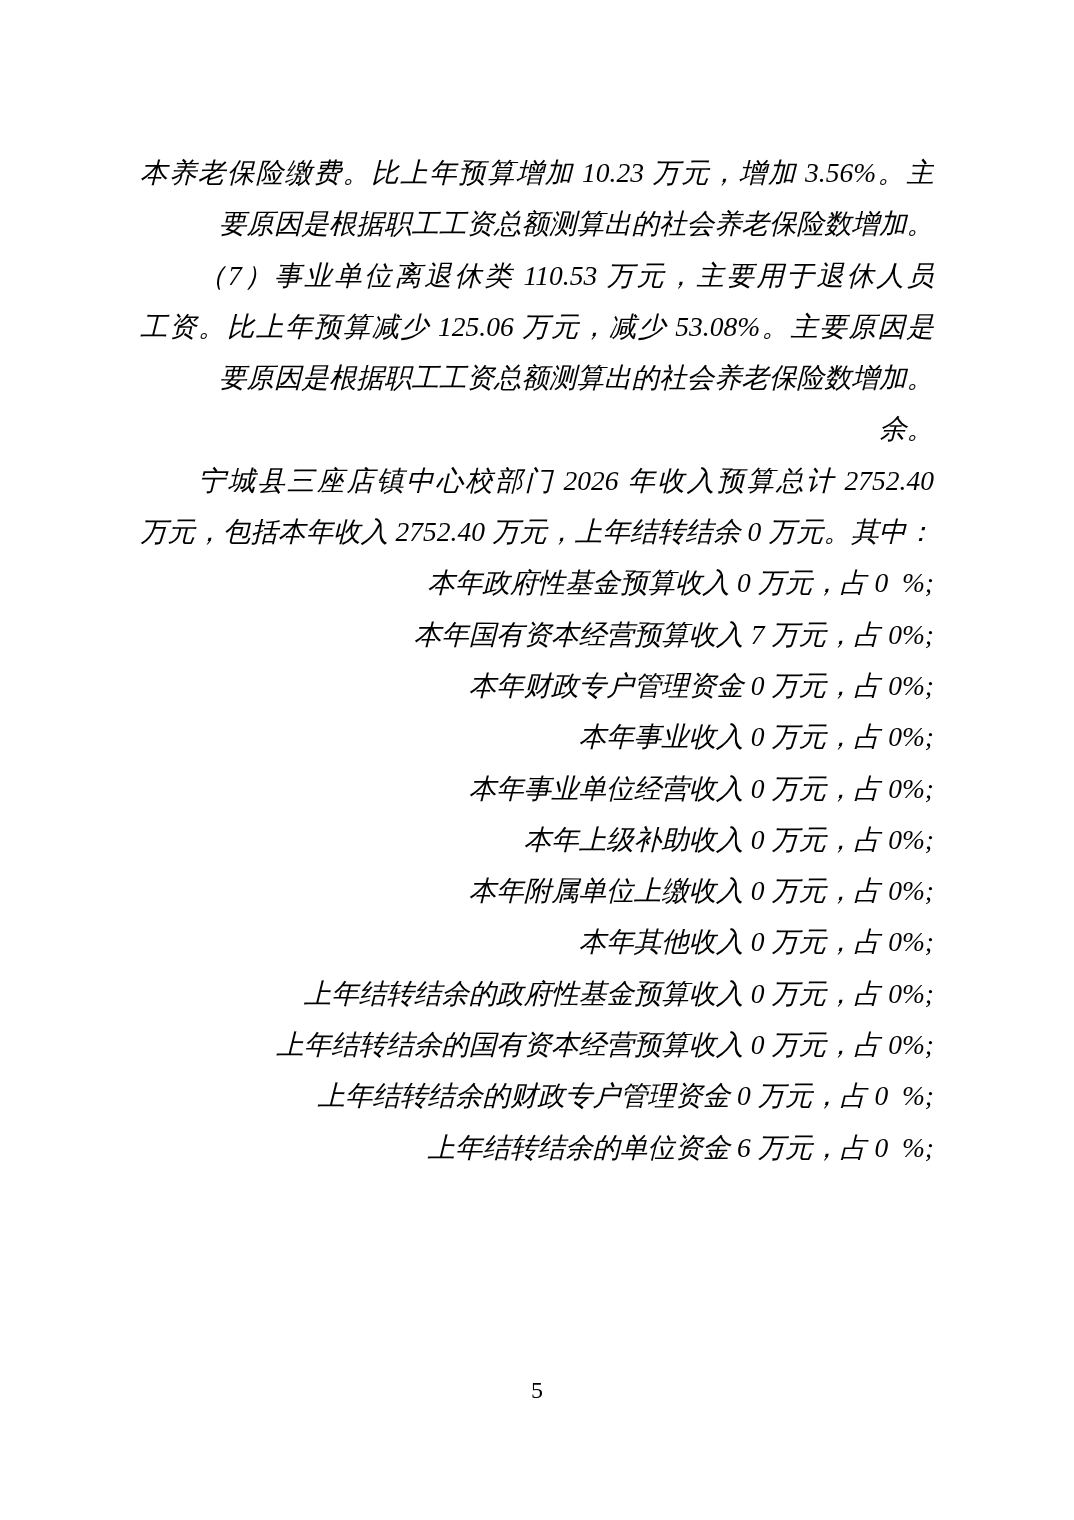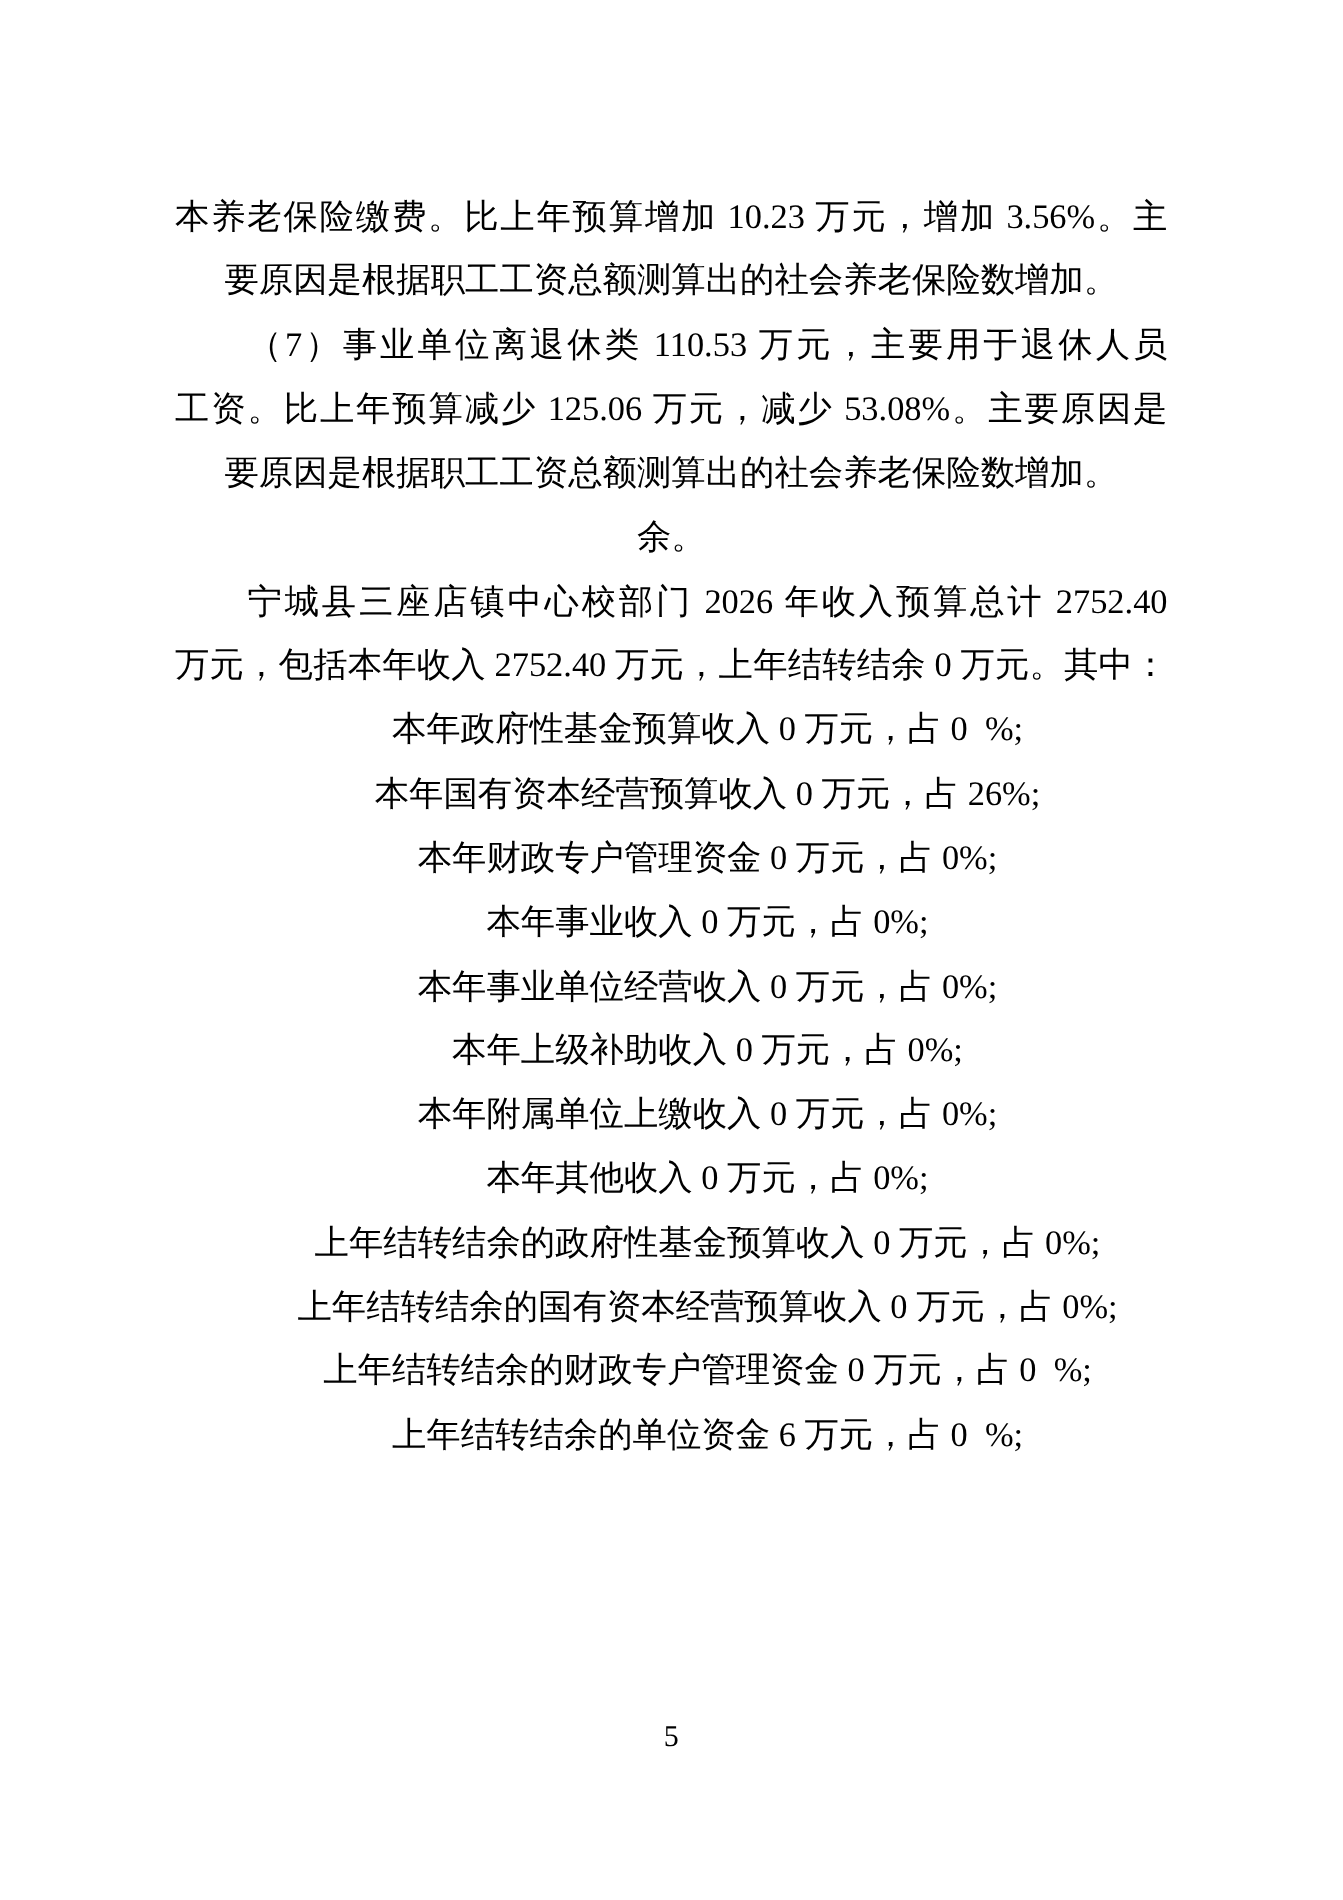--- a/index.html
+++ b/index.html
@@ -20,28 +20,29 @@
     left: 0; top: 0;
     width: 1074px;
     height: 1520px;
     background: #ffffff;
   }
   .content {
     position: absolute;
     left: 140px;
     top: 147px;
     width: 794px;
+    font-style: italic;
   }
   .line {
     height: 51.3px;
     line-height: 51.3px;
     font-size: 27.5px;
     white-space: pre-wrap;
     overflow: hidden;
-    text-align: center;
+    text-align: right;
   }
   .line.indent {
     padding-left: 58px;
   }
   .line.justify {
     text-align: justify;
     text-align-last: justify;
   }
   .line.heading {
     font-family: "Liberation Sans", "DejaVu Sans", sans-serif;
@@ -67,21 +68,21 @@
   <div class="content">
       <div class="line justify">本养老保险缴费。比上年预算增加 10.23 万元，增加 3.56%。主</div>
       <div class="line">要原因是根据职工工资总额测算出的社会养老保险数增加。</div>
       <div class="line indent justify">（7）事业单位离退休类 110.53 万元，主要用于退休人员</div>
       <div class="line justify">工资。比上年预算减少 125.06 万元，减少 53.08%。主要原因是</div>
       <div class="line">要原因是根据职工工资总额测算出的社会养老保险数增加。</div>
       <div class="line">余。</div>
       <div class="line indent justify">宁城县三座店镇中心校部门 2026 年收入预算总计 2752.40</div>
       <div class="line justify">万元，包括本年收入 2752.40 万元，上年结转结余 0 万元。其中：</div>
       <div class="line indent">本年政府性基金预算收入 0 万元，占 0  %;</div>
-      <div class="line indent">本年国有资本经营预算收入 0 万元，占 26%;</div>
+      <div class="line indent">本年国有资本经营预算收入 7 万元，占 0%;</div>
       <div class="line indent">本年财政专户管理资金 0 万元，占 0%;</div>
       <div class="line indent">本年事业收入 0 万元，占 0%;</div>
       <div class="line indent">本年事业单位经营收入 0 万元，占 0%;</div>
       <div class="line indent">本年上级补助收入 0 万元，占 0%;</div>
       <div class="line indent">本年附属单位上缴收入 0 万元，占 0%;</div>
       <div class="line indent">本年其他收入 0 万元，占 0%;</div>
       <div class="line indent">上年结转结余的政府性基金预算收入 0 万元，占 0%;</div>
       <div class="line indent">上年结转结余的国有资本经营预算收入 0 万元，占 0%;</div>
       <div class="line indent">上年结转结余的财政专户管理资金 0 万元，占 0  %;</div>
       <div class="line indent">上年结转结余的单位资金 6 万元，占 0  %;</div>

